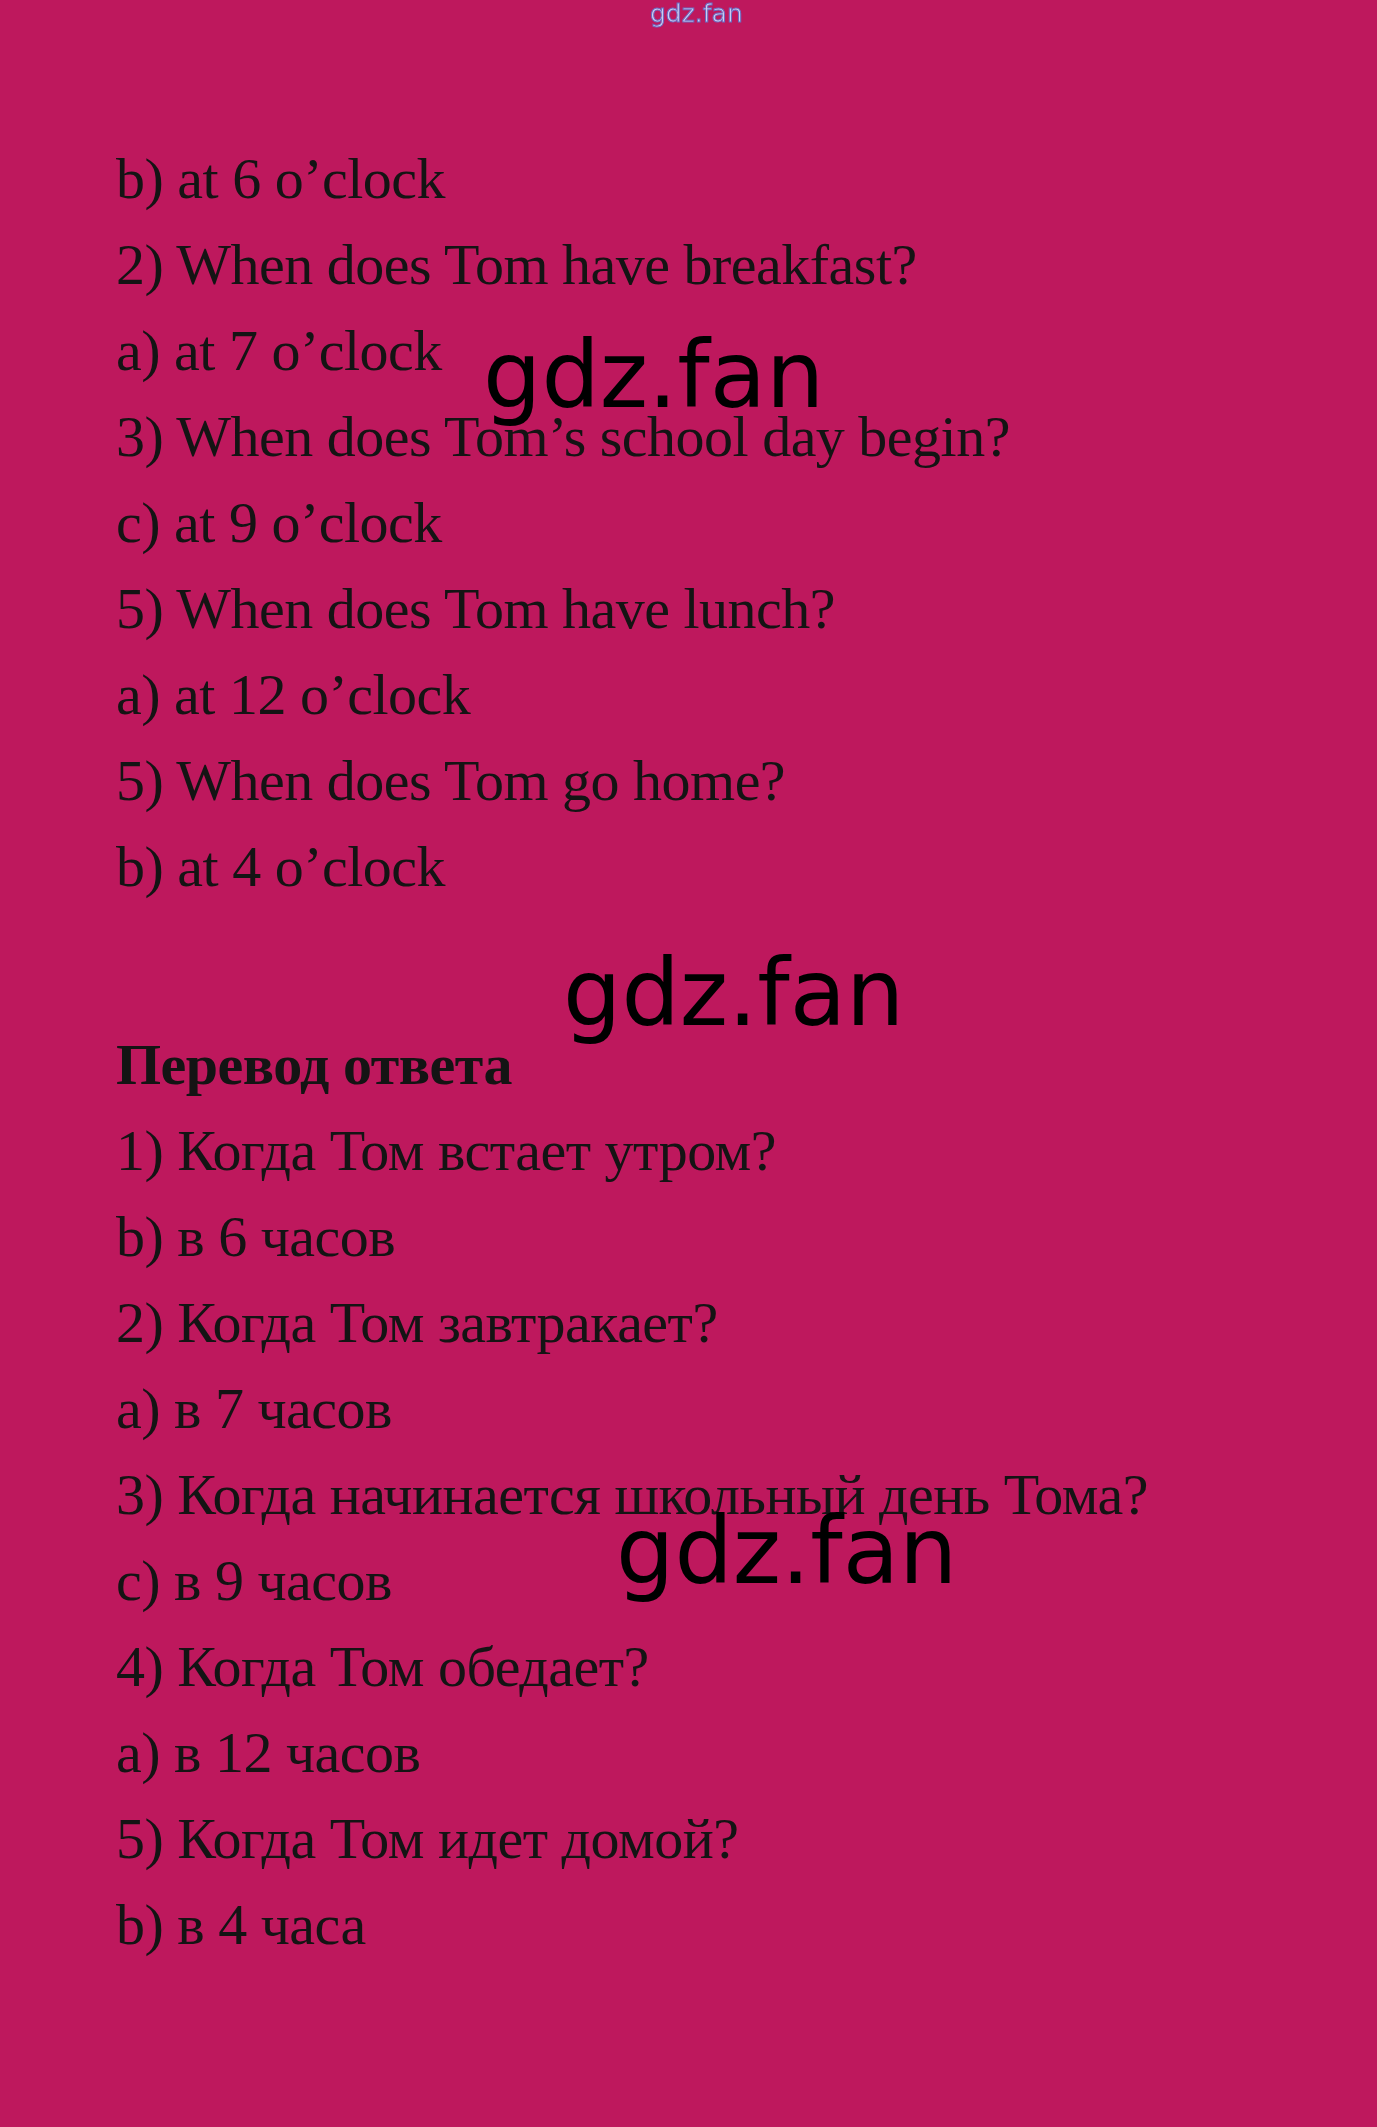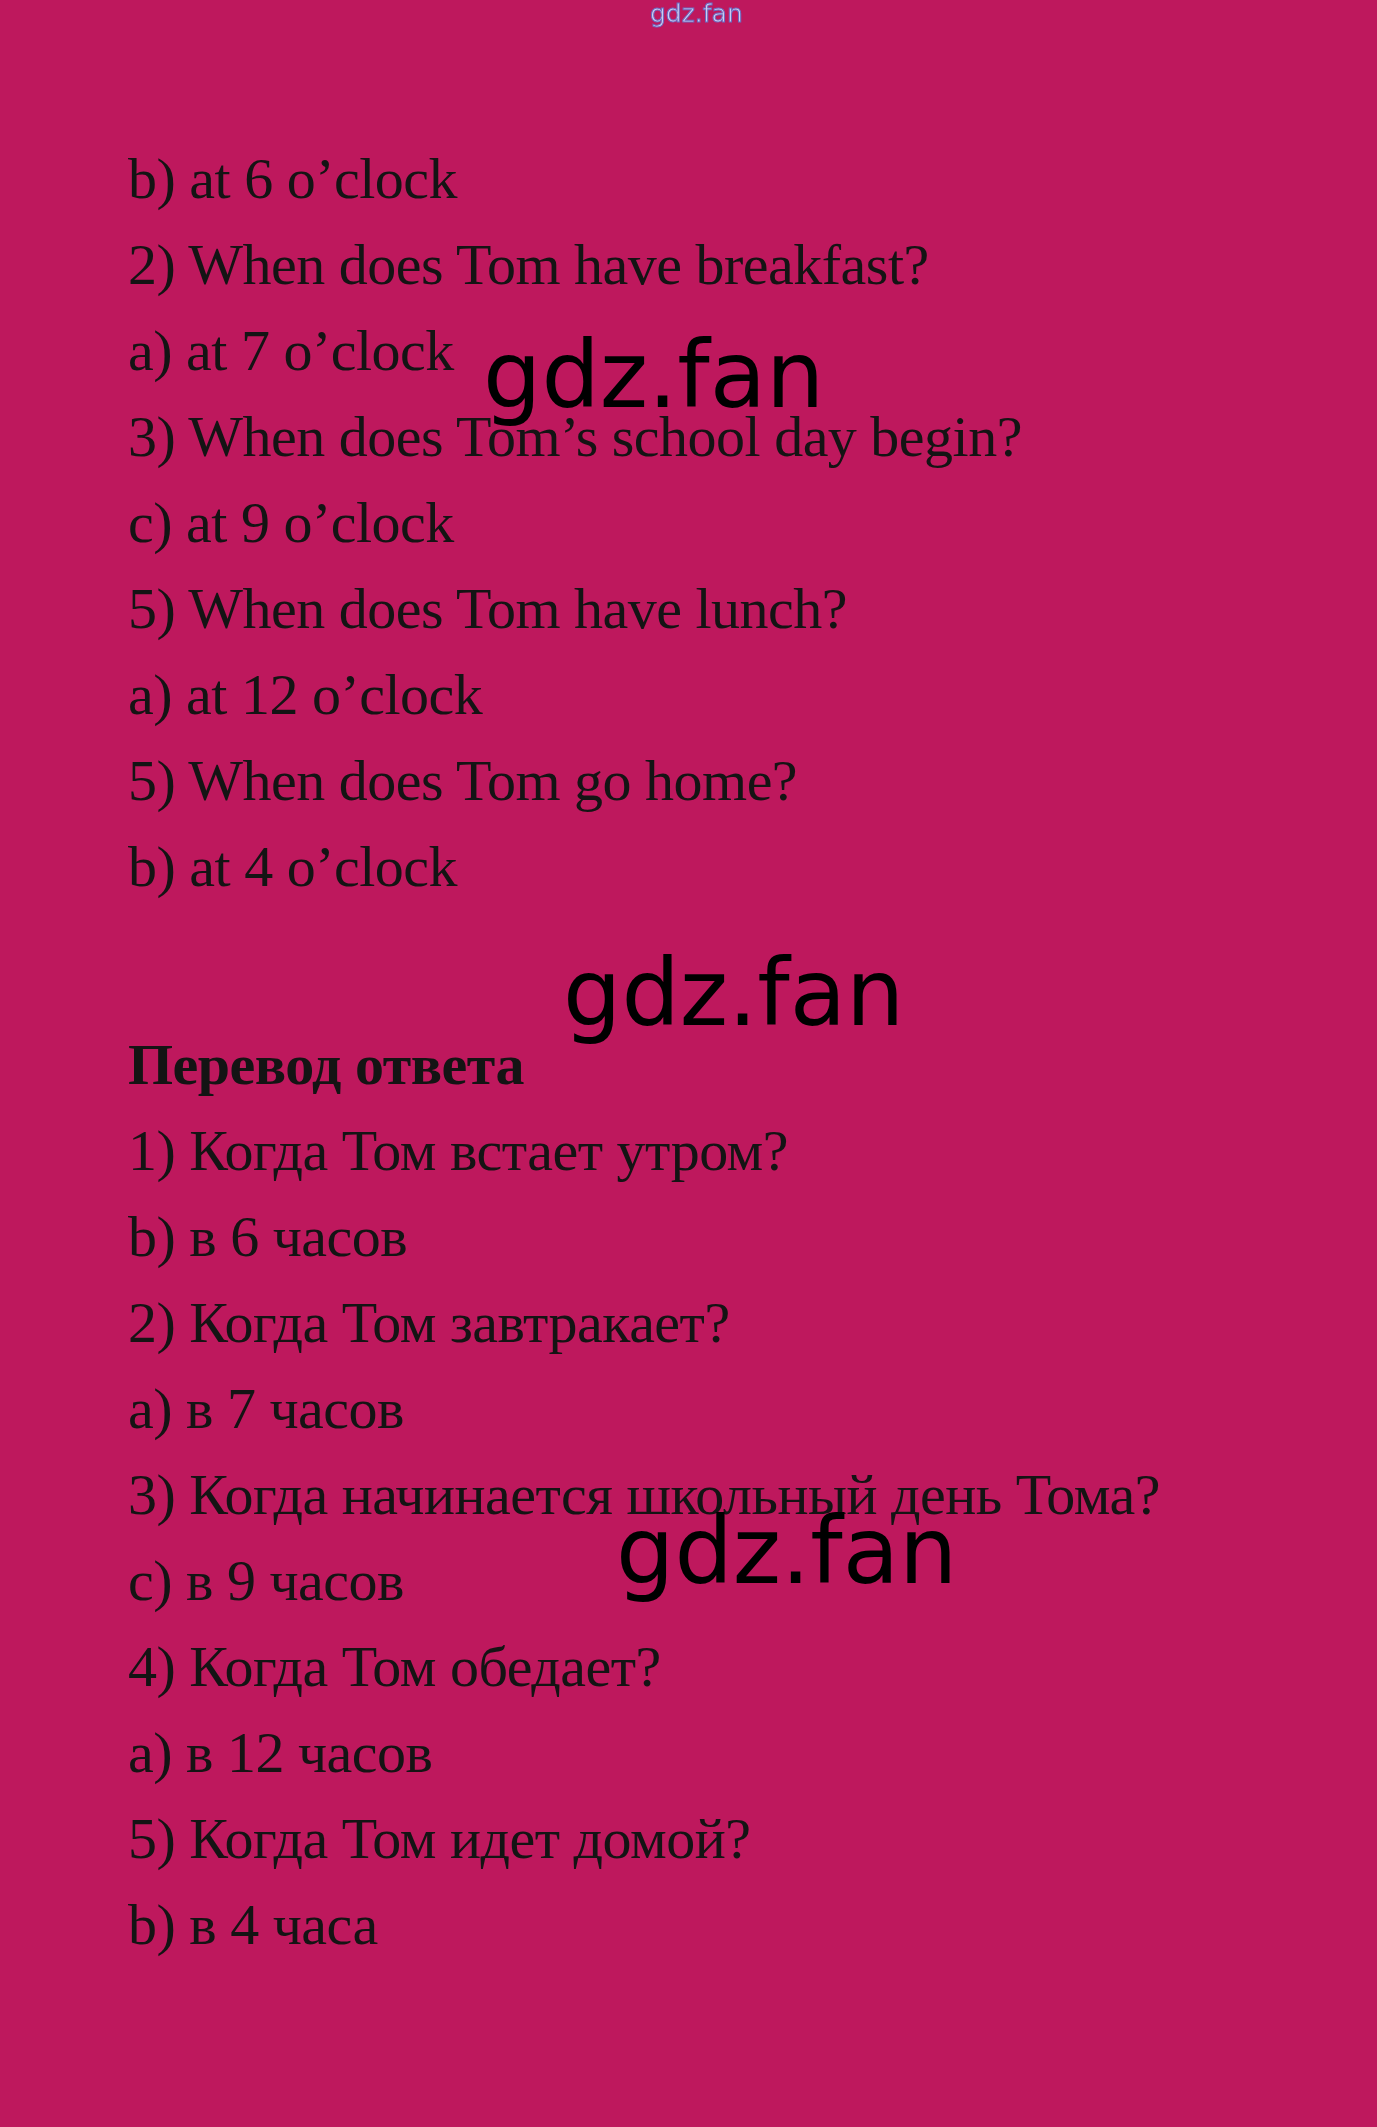--- a/index.html
+++ b/index.html
@@ -7,21 +7,21 @@
   .page {
     position:relative;
     width:1377px; height:2127px;
     background:#be185d;
     color:#141414;
     font-family:"Liberation Serif", serif;
     overflow:hidden;
   }
   .textblock {
     position:absolute;
-    left:128px;
+    left:116px;
     font-size:58px;
     line-height:86px;
     letter-spacing:-0.5px;
     white-space:nowrap;
   }
   .textblock-en { top:136px; }
   .textblock-ru { top:1022px; }
   .heading-line { font-weight:bold; }
   .wm-big {
     position:absolute;

